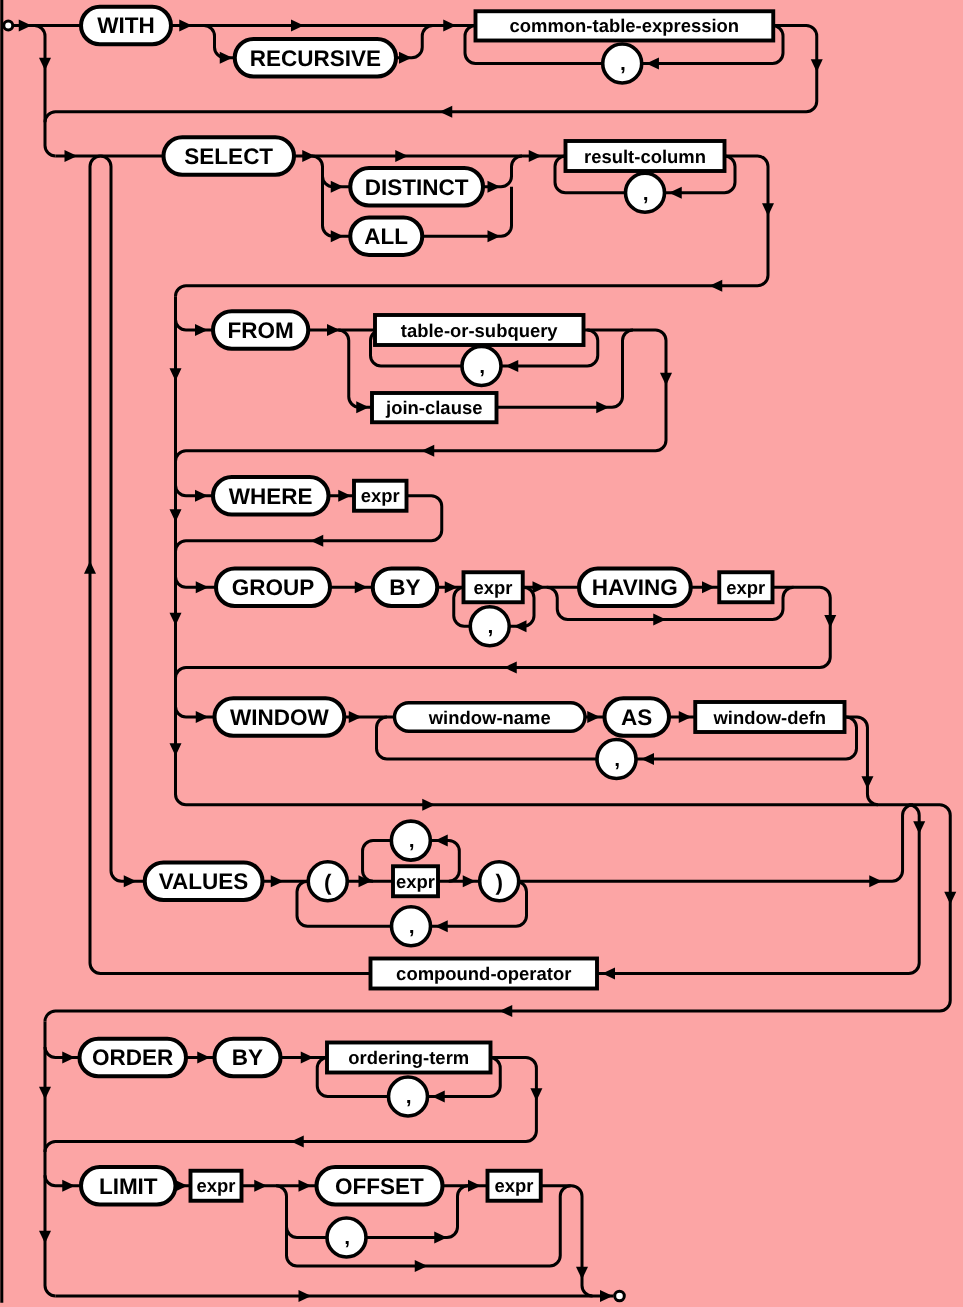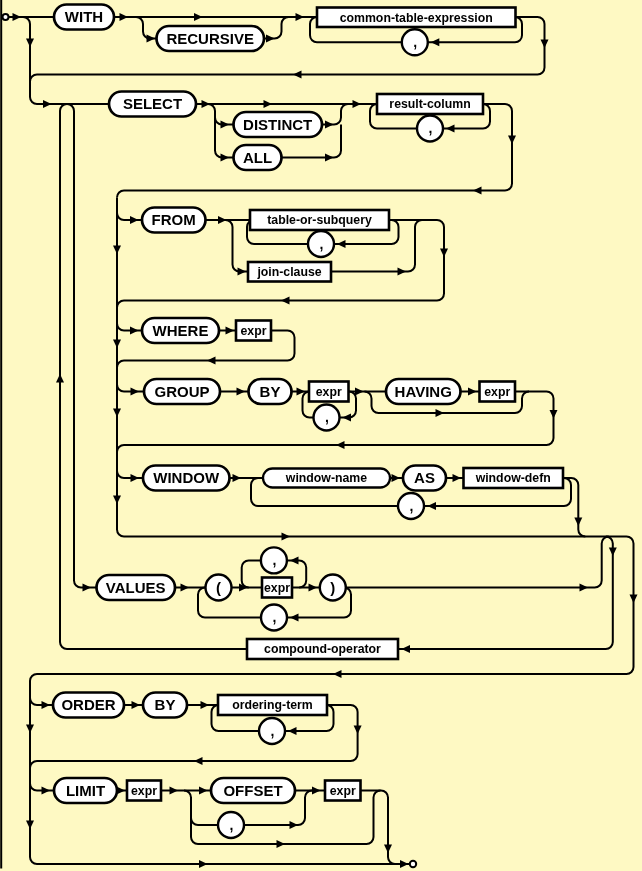--- a/index.html
+++ b/index.html
@@ -1,16 +1,16 @@
 <!DOCTYPE html>
 <html><head>
 <meta charset="utf-8">
 <style>
   html,body{margin:0;padding:0;background:#ffffff;}
-  .stage{position:relative;width:642px;height:871px;background:#fef9c3;overflow:hidden;transform:translateZ(0);will-change:transform;}
+  .stage{position:relative;width:642px;height:871px;background:#fca5a5;overflow:hidden;transform:translateZ(0);will-change:transform;}
   svg{display:block;}
   .rail{fill:none;stroke:#000;stroke-width:2;}
   .border{fill:none;stroke:#000;stroke-width:2;}
   .bubble{fill:#fff;stroke:#000;stroke-width:2.7;}
   .nbox{fill:#fff;stroke:#000;stroke-width:2.6;}
   .oval{fill:#fff;stroke:#000;stroke-width:2.3;}
   .loopcircle{fill:#fff;stroke:#000;stroke-width:2.4;}
   .endpoint{fill:#fff;stroke:#000;stroke-width:2;}
   text{font-family:"Liberation Sans","DejaVu Sans",sans-serif;fill:#000;}
   .kw{font-size:15px;font-weight:bold;text-anchor:middle;}

